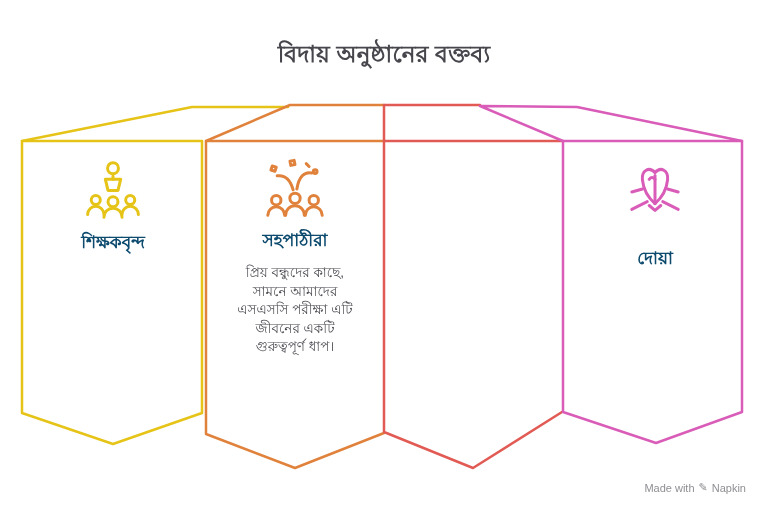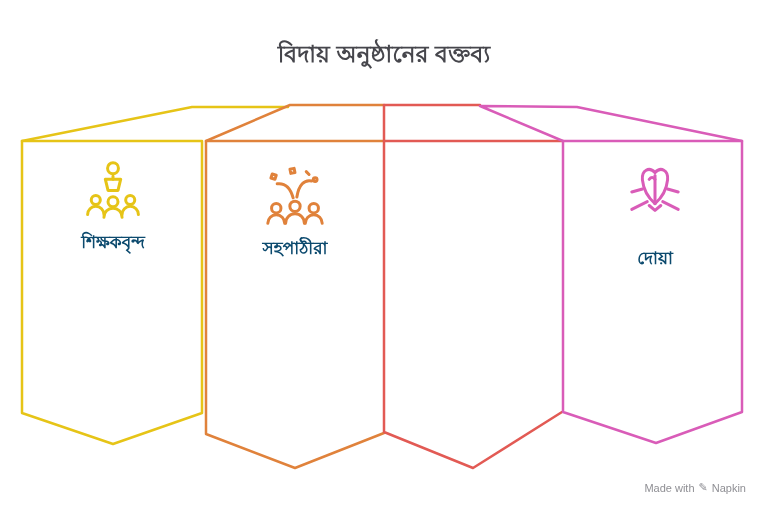--- a/index.html
+++ b/index.html
@@ -65,38 +65,43 @@
         <path d="M4 60 a9 9 0 0 1 18 0"></path>
         <circle cx="51" cy="44" r="5"></circle>
         <path d="M42 60 a9 9 0 0 1 18 0"></path>
         <circle cx="32" cy="46" r="5.5"></circle>
         <path d="M22 63 a10 10 0 0 1 20 0"></path>
       </svg>
     </div>
     <div class="heading">শিক্ষকবৃন্দ</div>
   </div>
 
-  <div class="panel" style="left:213px;top:166px;">
+  <div class="panel" style="left:213px;top:158px;">
     <div class="icon">
       <svg width="60" height="62" viewBox="0 0 64 66" fill="none" stroke-width="3" stroke-linecap="round" stroke-linejoin="round" stroke="#E0823B">
         <path d="M30 35 C27 24 21 19 13 20"></path>
         <path d="M34 34 C36 21 42 15 50 17"></path>
         <circle cx="53.5" cy="15.5" r="2"></circle>
         <rect x="7" y="10" width="4.5" height="4.5" transform="rotate(18 9 12)"></rect>
         <rect x="27" y="4" width="4.5" height="4.5" transform="rotate(-12 29 6)"></rect>
         <path d="M44 7 l3 3"></path>
         <circle cx="12" cy="46" r="5"></circle>
         <path d="M3 62 a9 9 0 0 1 18 0"></path>
         <circle cx="52" cy="46" r="5"></circle>
         <path d="M43 62 a9 9 0 0 1 18 0"></path>
         <circle cx="32" cy="44" r="5.5"></circle>
         <path d="M22 62 a10 10 0 0 1 20 0"></path>
       </svg>
     </div>
     <div class="heading">সহপাঠীরা</div>
+    <div class="body">প্রিয় বন্ধুদের কাছে,
+সামনে আমাদের
+এসএসসি পরীক্ষা এটি
+জীবনের একটি
+গুরুত্বপূর্ণ ধাপ।</div>
   </div>
 
 
   <div class="panel" style="left:573px;top:160px;gap:16px;">
     <div class="icon">
       <svg width="62" height="60" viewBox="0 0 64 62" fill="none" stroke-width="3" stroke-linecap="round" stroke-linejoin="round" stroke="#D95CB8">
         <path d="M32 13 C26 6.5 18 10.5 19 20.5 C20 30 25 39 32 45"></path>
         <path d="M32 13 C38 6.5 46 10.5 45 20.5 C44 30 39 39 32 45"></path>
         <path d="M32 16 V45"></path>
         <path d="M26 20 C28 17.5 30 17.5 32 20"></path>

